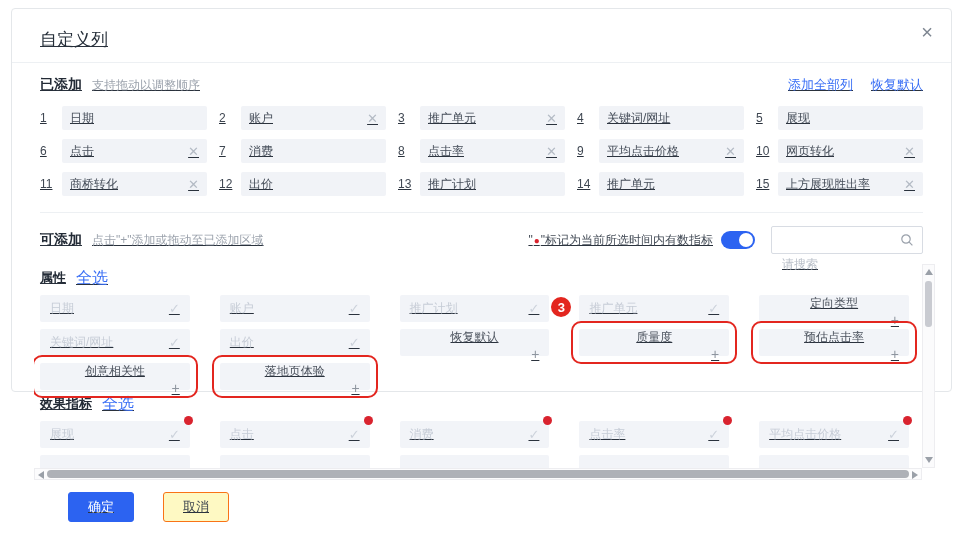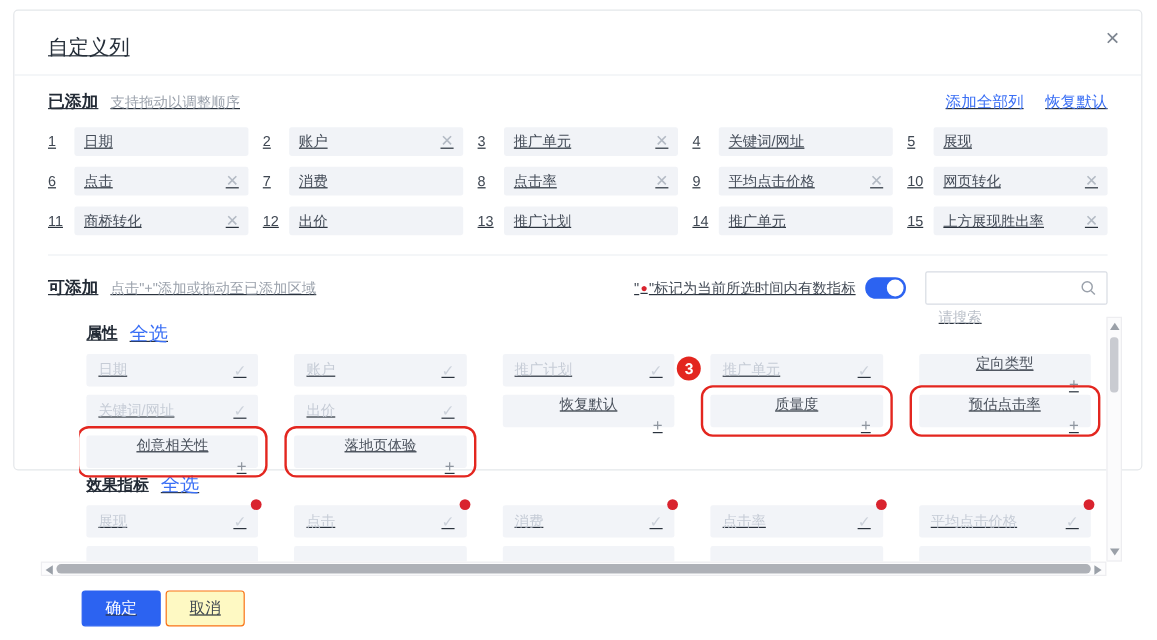--- a/index.html
+++ b/index.html
@@ -40,21 +40,21 @@
   .marker-note{font-size:12px;color:#434b56;display:flex;align-items:center;white-space:nowrap;}
   .marker-note .dot{color:var(--dotred);font-size:10px;margin:0 1px;}
   .toggle{width:34px;height:18px;background:var(--accent);border-radius:9px;position:relative;margin-left:8px;cursor:pointer;flex:none;}
   .toggle .knob{position:absolute;right:2px;top:2px;width:14px;height:14px;background:#fff;border-radius:50%;}
   .search-box{margin-left:16px;width:152px;height:28px;border:1px solid #d8dce3;border-radius:2px;display:flex;align-items:center;padding:0 8px;flex:none;background:#fff;}
   .search-box input{border:none;outline:none;flex:1;min-width:0;font-size:12px;color:#333;font-family:inherit;background:transparent;margin-top:48px;}
   .search-box input::placeholder{color:#b9bfc8;}
   .search-icon{flex:none;margin-left:4px;display:flex;}
   
   .scroll-area{position:relative;margin:10px -12px 0 -6px;height:216px;}
-  .panel-clip{height:204px;overflow:hidden;padding:0 26px 0 6px;margin-left:32px;}
+  .panel-clip{height:204px;overflow:hidden;padding:0 26px 0 6px;}
   .group-head{display:flex;align-items:center;height:20px;margin-top:4px;}
   .g-title{font-size:13px;font-weight:bold;color:#232b36;}
   .select-all{font-size:16px;color:var(--link);margin-left:10px;cursor:pointer;text-decoration:none;}
   .metric-row{display:grid;grid-template-columns:repeat(5,1fr);column-gap:30px;margin-top:7px;}
   .metric-cell{position:relative;height:27px;background:#f2f4f8;border-radius:2px;display:flex;align-items:center;padding:0 10px;font-size:12px;}
   .metric-cell .m-icon{margin-left:auto;}
   .metric-cell.added{color:#c6ccd6;}
   .metric-cell.added .m-icon{color:#ccd2db;font-size:13px;}
   .metric-cell.addable{color:#4a515c;flex-direction:column;}
   .metric-cell.addable .m-icon{color:#8e959f;font-size:14px;cursor:pointer;}
@@ -65,21 +65,21 @@
   .vscroll{position:absolute;top:0;right:0;bottom:12px;width:13px;background:#fbfbfc;border:1px solid #ededf0;}
   .v-thumb{position:absolute;top:16px;left:2px;right:2px;height:46px;background:#c9cbd1;border-radius:3px;}
   .tri{position:absolute;width:0;height:0;}
   .tri-up{left:2px;top:4px;border-left:4px solid transparent;border-right:4px solid transparent;border-bottom:6px solid #9aa0a8;}
   .tri-down{left:2px;bottom:4px;border-left:4px solid transparent;border-right:4px solid transparent;border-top:6px solid #9aa0a8;}
   .hscroll{position:absolute;left:0;right:13px;bottom:0;height:12px;background:#fcfcfd;border:1px solid #ededf0;}
   .h-thumb{position:absolute;left:12px;right:12px;top:1px;height:8px;background:#aeb1b7;border-radius:4px;}
   .tri-left{top:2px;left:3px;border-top:4px solid transparent;border-bottom:4px solid transparent;border-right:6px solid #9aa0a8;}
   .tri-right{top:2px;right:3px;border-top:4px solid transparent;border-bottom:4px solid transparent;border-left:6px solid #9aa0a8;}
   
-  .dlg-footer{padding:12px 28px 0;display:flex;gap:4px;}
+  .dlg-footer{padding:12px 28px 0;display:flex;gap:29px;}
   .btn{height:30px;padding:0 19px;border-radius:3px;font-size:13px;cursor:pointer;font-family:inherit;}
   .btn-primary{background:var(--accent);border:1px solid var(--accent);color:#fff;}
   .btn-plain{background:#fef9c3;border:1px solid #f97316;color:#3e4650;}
 </style>
 </head>
 <body>
 
 <div class="dialog">
   <div class="dlg-header">
     <h2 class="dlg-title">自定义列</h2>

